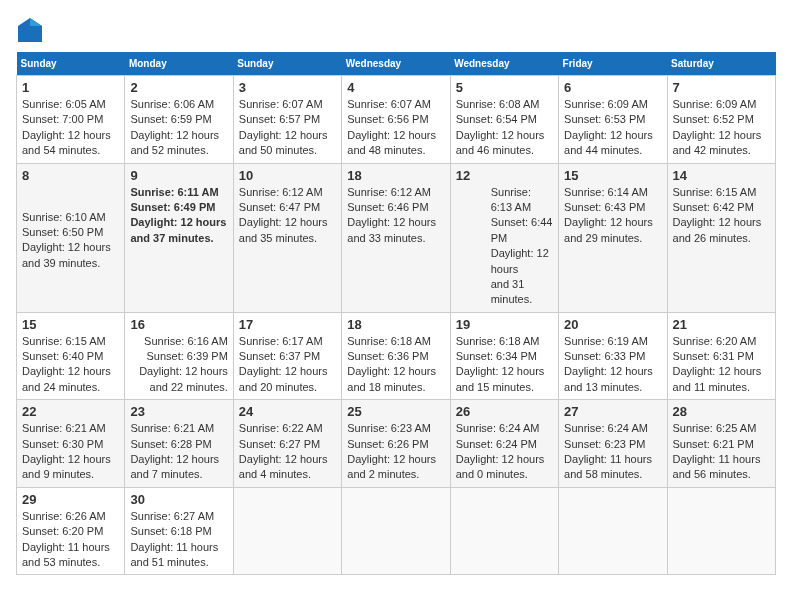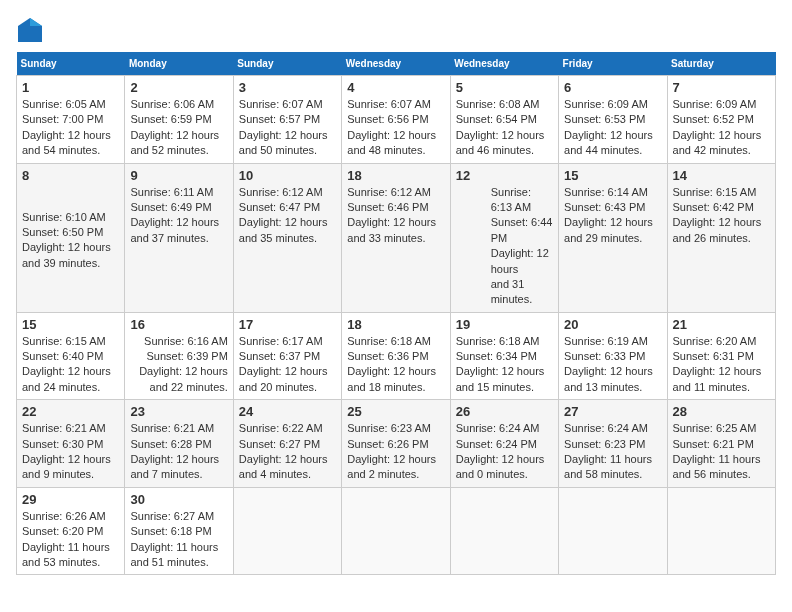--- a/index.html
+++ b/index.html
@@ -172,21 +172,21 @@
       <tr>
         <td>
           <span class="day-num">8</span>
           <div class="day-info" style="white-space: pre-line; margin-top: 27px;">Sunrise: 6:10 AM
 Sunset: 6:50 PM
 Daylight: 12 hours
 and 39 minutes.</div>
         </td>
         <td>
           <span class="day-num">9</span>
-          <div class="day-info" style="white-space: pre-line;">Sunrise: 6:11 AM
+          <div class="day-info" style="white-space: pre-line; font-weight: bold;">Sunrise: 6:11 AM
 Sunset: 6:49 PM
 Daylight: 12 hours
 and 37 minutes.</div>
         </td>
         <td>
           <span class="day-num">10</span>
           <div class="day-info" style="white-space: pre-line;">Sunrise: 6:12 AM
 Sunset: 6:47 PM
 Daylight: 12 hours
 and 35 minutes.</div>

